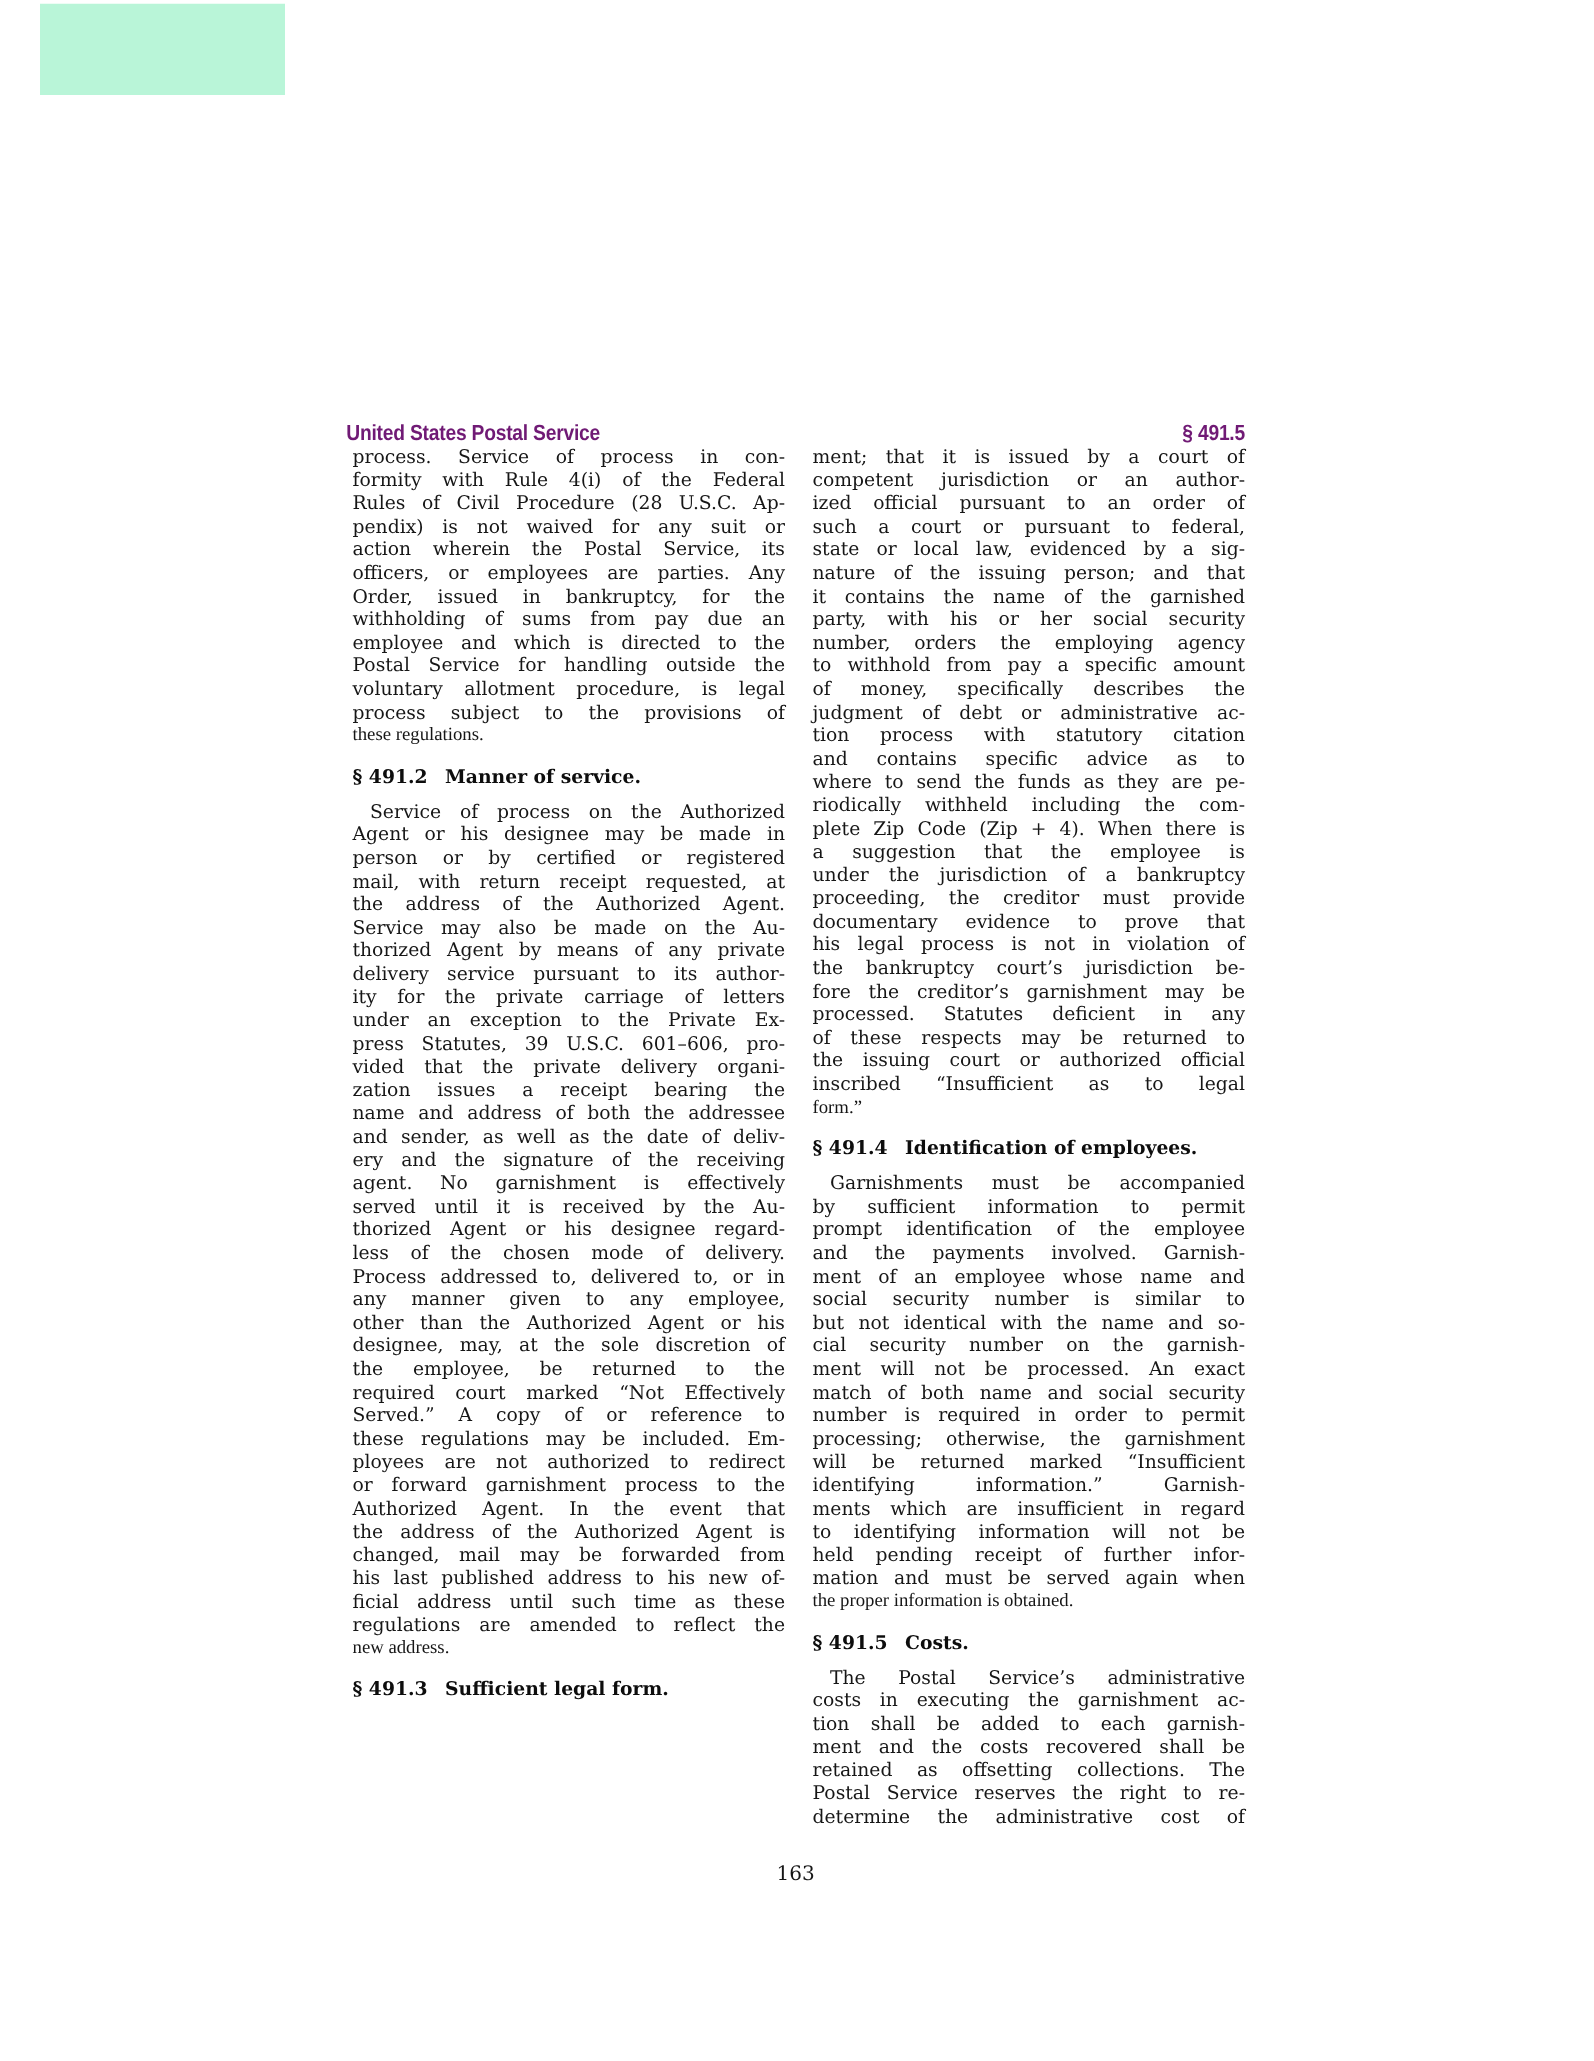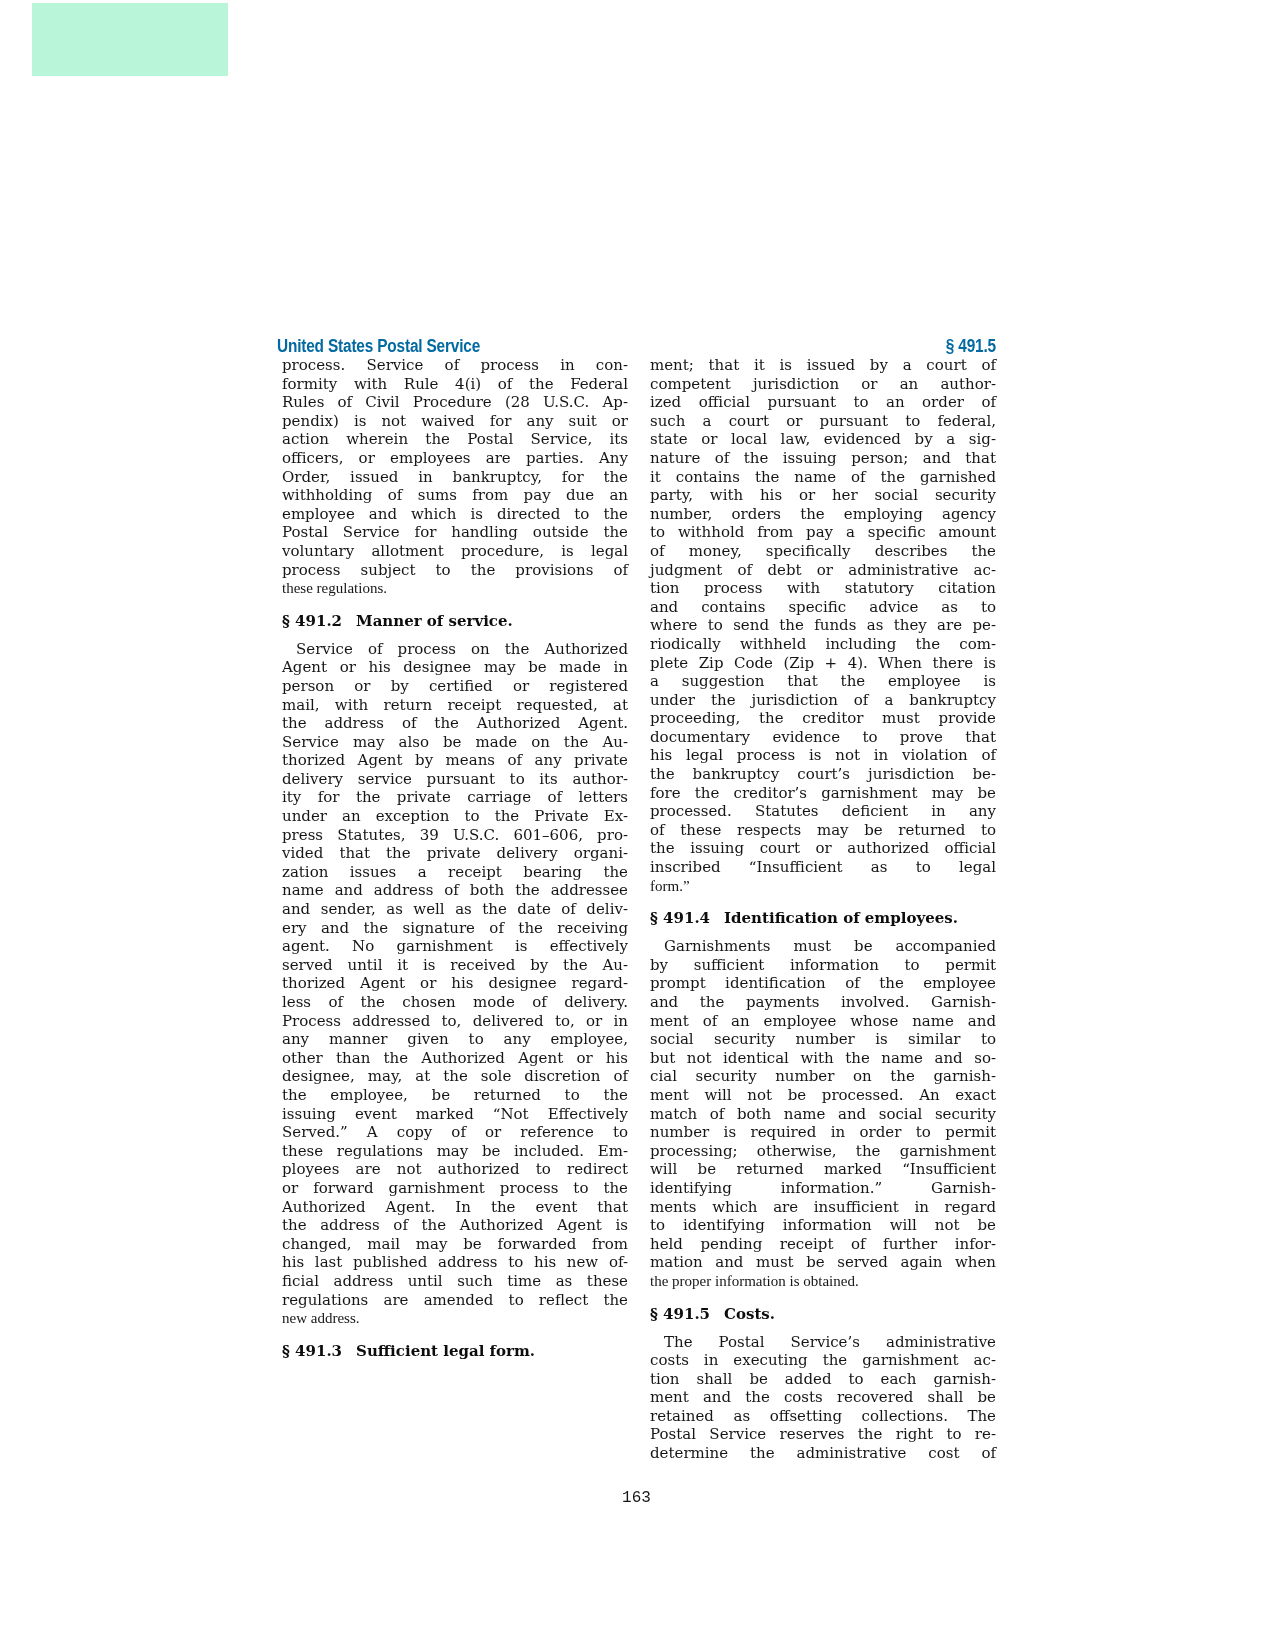--- a/index.html
+++ b/index.html
@@ -17,21 +17,21 @@
     background:#b9f5d8;
   }
   .running-head{
     position:absolute;
     left:277px;top:336px;width:719px;
     display:flex;justify-content:space-between;align-items:baseline;
     font-family:"Liberation Sans", sans-serif;
     font-weight:bold;
     font-size:17.5px;
     letter-spacing:-0.2px;
-    color:#0369a1;
+    color:#701a75;
   }
   .running-head .rh-left{display:inline-block;transform:scaleX(0.88);transform-origin:left center;}
   .running-head .rh-right{display:inline-block;transform:scaleX(0.88);transform-origin:right center;}
   .col{
     position:absolute;
     top:356px;
     width:346px;
     font-size:15px;
     line-height:18.6px;
   }
@@ -51,21 +51,20 @@
     font-size:15px;
     line-height:19px;
     color:#0d0d0d;
   }
   .heading .hsec{margin-right:14px;}
   .page-number{
     position:absolute;
     left:277px;top:1489px;width:719px;
     text-align:center;
     font-size:16px;
-    font-family:Liberation Mono, monospace;
   }
 </style>
 </head>
 <body>
 
 <div class="page">
   <div class="highlight" style="background: rgb(185, 245, 216);"></div>
 
   <div class="running-head">
     <span class="rh-left">United States Postal Service</span>
@@ -108,21 +107,21 @@
         <div class="line">ery and the signature of the receiving</div>
         <div class="line">agent. No garnishment is effectively</div>
         <div class="line">served until it is received by the Au-</div>
         <div class="line">thorized Agent or his designee regard-</div>
         <div class="line">less of the chosen mode of delivery.</div>
         <div class="line">Process addressed to, delivered to, or in</div>
         <div class="line">any manner given to any employee,</div>
         <div class="line">other than the Authorized Agent or his</div>
         <div class="line">designee, may, at the sole discretion of</div>
         <div class="line">the employee, be returned to the</div>
-        <div class="line">issuing event marked “Not Effectively</div>
+        <div class="line">required court marked “Not Effectively</div>
         <div class="line">Served.” A copy of or reference to</div>
         <div class="line">these regulations may be included. Em-</div>
         <div class="line">ployees are not authorized to redirect</div>
         <div class="line">or forward garnishment process to the</div>
         <div class="line">Authorized Agent. In the event that</div>
         <div class="line">the address of the Authorized Agent is</div>
         <div class="line">changed, mail may be forwarded from</div>
         <div class="line">his last published address to his new of-</div>
         <div class="line">ficial address until such time as these</div>
         <div class="line">regulations are amended to reflect the</div>

